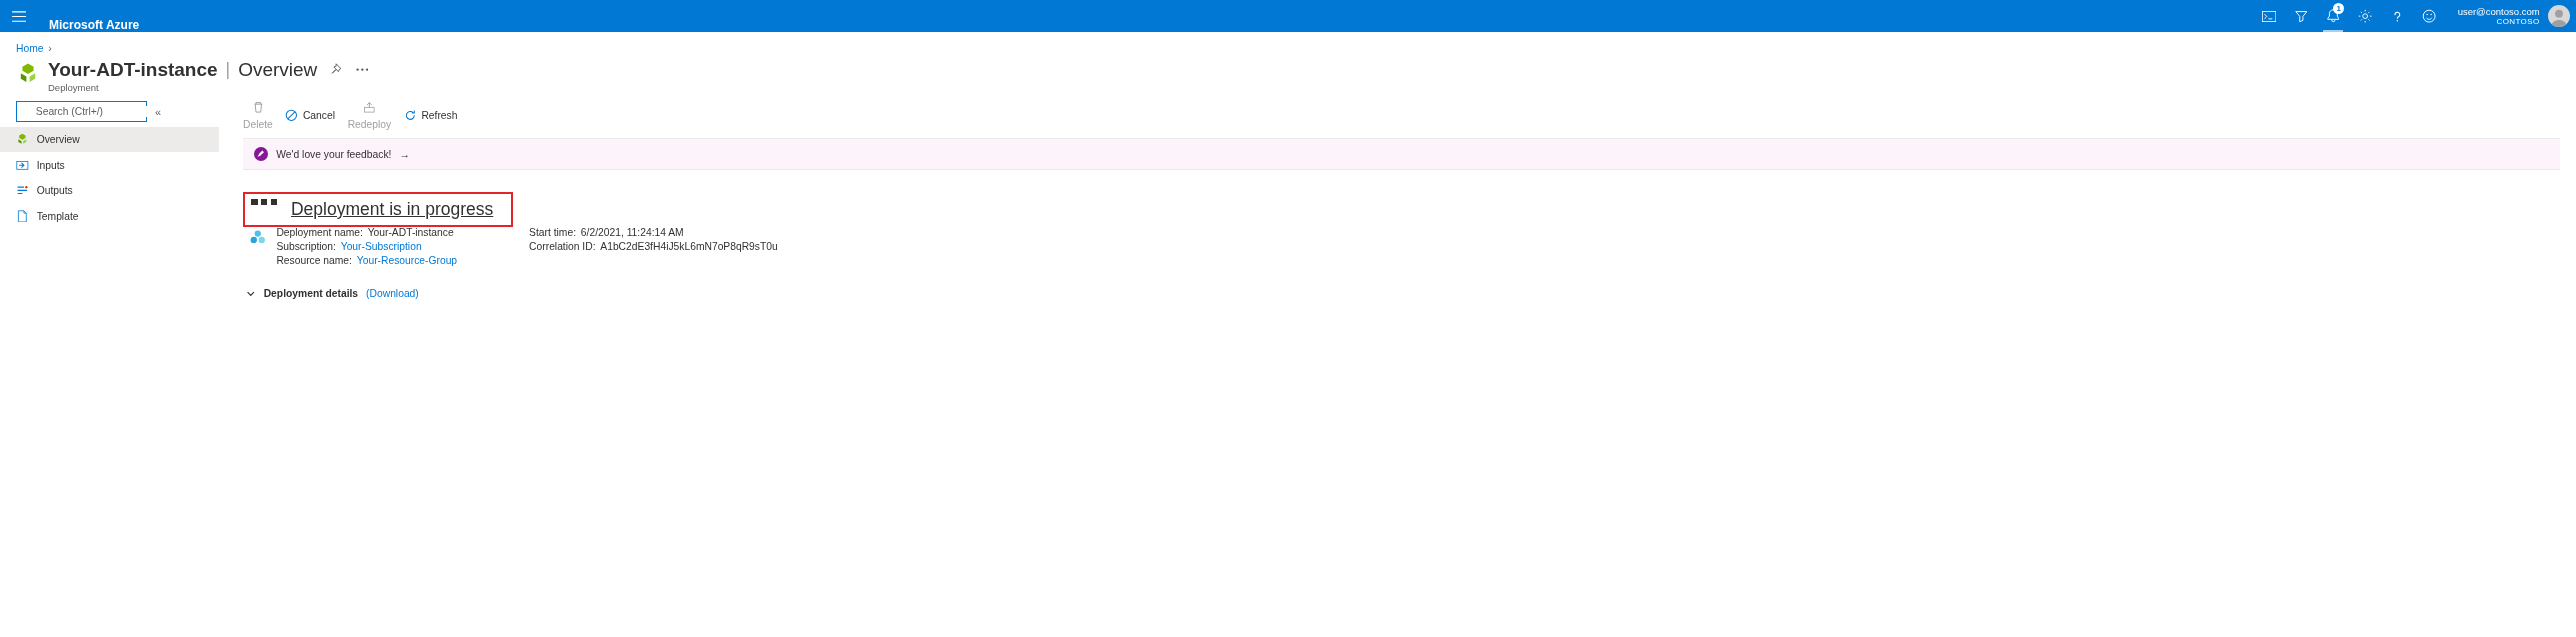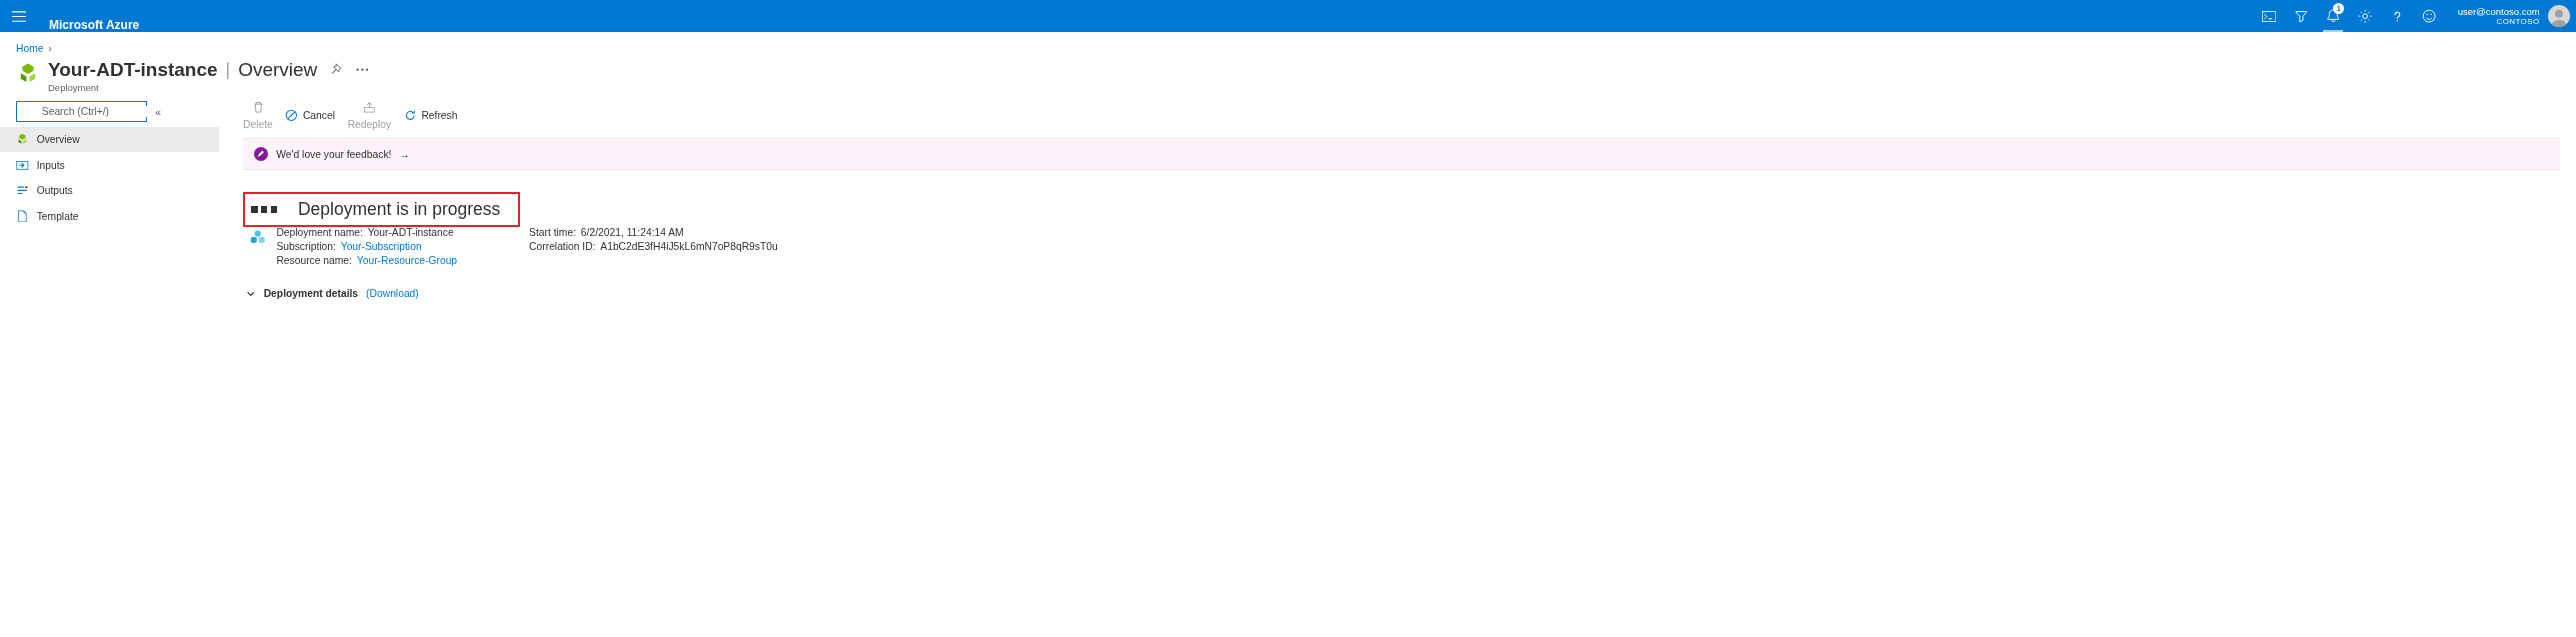--- a/index.html
+++ b/index.html
@@ -37,21 +37,21 @@
   .page-title-big { font-size: 19px; font-weight: 600; color: #323130; }
   .page-title-sub { font-size: 19px; font-weight: 400; color: #323130; }
   .pipe { color: #a19f9d; font-size: 17.5px; font-weight: 300; }
   .pin-btn, .more-btn { cursor: pointer; color: #605e5c; padding: 3.2px; }
   .page-subtitle { font-size: 9.5px; color: #605e5c; margin-top: 1.6px; }
 
   
   .layout { display: flex; padding: 0 0 0 16px; }
   .sidebar { width: 203px; flex: 0 0 203px; }
   .side-search-row { display: flex; align-items: center; gap: 4.8px; margin-bottom: 4.8px; }
-  .side-search { display: flex; align-items: center; border: 0.8px solid #0078d4; height: 20.7px; width: 131px; padding: 0 20px; gap: 4.8px; }
+  .side-search { display: flex; align-items: center; border: 0.8px solid #0078d4; height: 20.7px; width: 131px; padding: 0 14px; gap: 4.8px; }
   .side-search input { border: none; outline: none; font-size: 10.3px; flex: 1; }
   .side-search input::placeholder { color: #605e5c; }
   .collapse-btn { cursor: pointer; color: #605e5c; font-size: 11px; padding: 3.2px; }
   .side-menu { margin-left: -16px; }
   .side-item { display: flex; align-items: center; gap: 8px; padding: 4.8px 8px 4.8px 16px; cursor: pointer; font-size: 10.3px; height: 25.5px; }
   .side-item.active { background: #edebe9; }
   .side-icon { width: 12.7px; height: 12.7px; flex: 0 0 12.7px; }
 
   .content { flex: 1; padding-left: 24px; padding-right: 16px; }
 
@@ -61,21 +61,21 @@
   .tool-btn.disabled { color: #a19f9d; cursor: default; flex-direction: column; }
   .tool-icon { width: 12.7px; height: 12.7px; }
 
   
   .feedback-bar { background: #fdf4fb; border-bottom: 0.8px solid #f0e3ef; padding: 8px 11px; display: flex; align-items: center; gap: 8px; font-size: 10.3px; }
   .fb-icon { width: 14.3px; height: 14.3px; border-radius: 50%; background: #881798; display: flex; align-items: center; justify-content: center; }
   .fb-arrow { color: #323130; }
 
   
   .status-block { margin-top: 22px; }
-  .status-head { display: inline-flex; align-items: center; gap: 21px; border: 2.4px solid #e3242b; padding: 4.8px 17.5px 4.8px 6.4px; }
+  .status-head { display: inline-flex; align-items: flex-start; gap: 14px; border: 2.4px solid #e3242b; padding: 4.8px 17.5px 4.8px 6.4px; text-decoration: underline; }
   .progress-dots { display: flex; gap: 3.2px; }
   .progress-dots span { width: 6.4px; height: 6.4px; background: #323130; }
   .status-title { font-size: 17.5px; font-weight: 400; }
 
   .deploy-info { display: flex; gap: 72px; margin-top: 0; padding-left: 6.4px; }
   .deploy-svc-icon { width: 17.5px; height: 17.5px; margin-top: 1.6px; }
   .deploy-left { display: flex; gap: 9.5px; }
   .info-col { display: flex; flex-direction: column; gap: 3.2px; font-size: 10.3px; }
   .info-row { display: flex; gap: 4.8px; }
   .info-label { color: #323130; }

